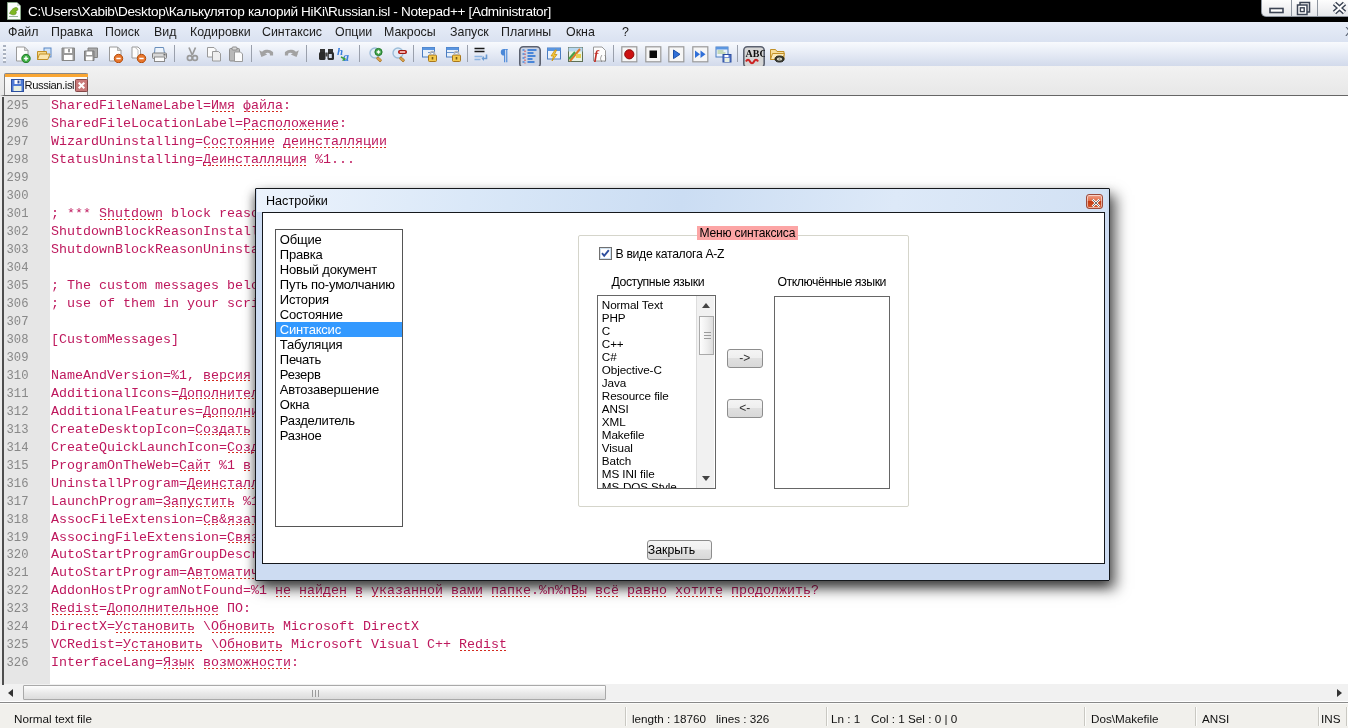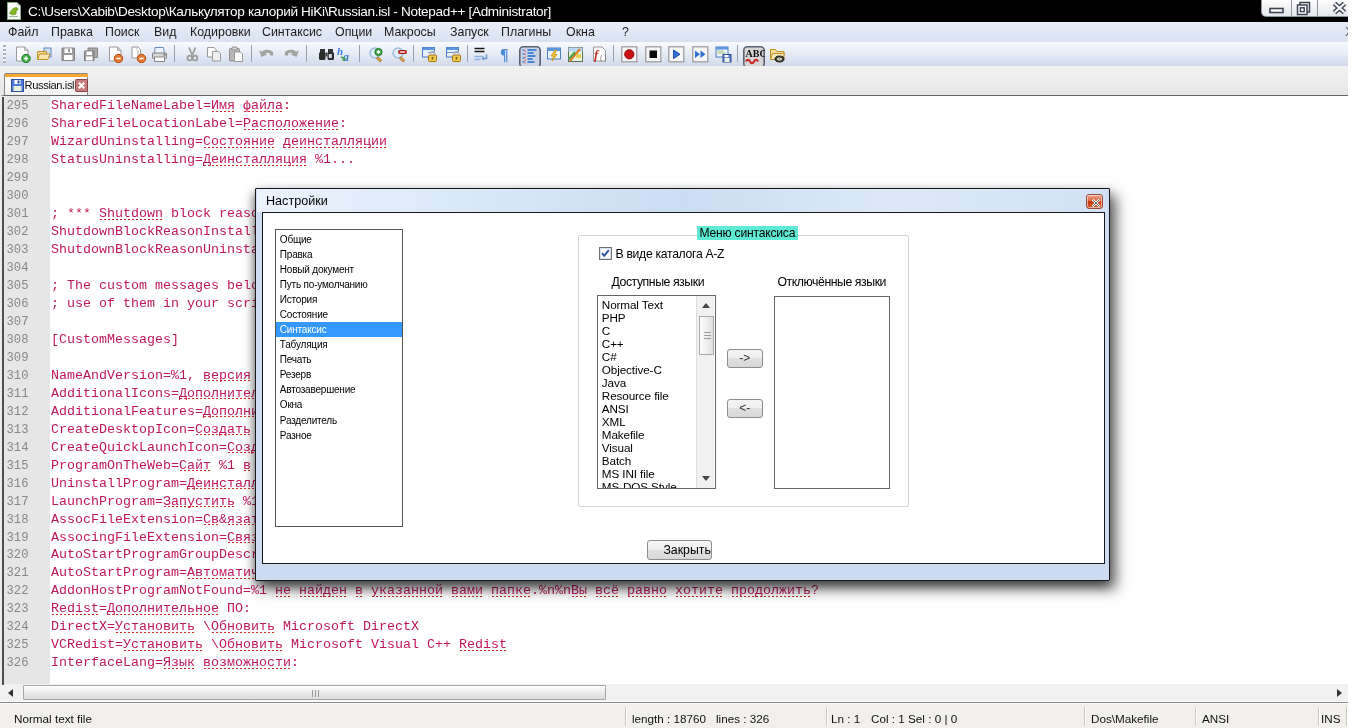--- a/index.html
+++ b/index.html
@@ -49,39 +49,39 @@
 
 #dlgshadow{position:absolute;left:256px;top:189px;width:854px;height:392px;box-shadow:5px 7px 13px 1px rgba(0,0,0,0.62),-3px 4px 9px rgba(0,0,0,0.38)}
 #dialog{position:absolute;left:255px;top:188px;width:855px;height:393px;background:#cddcf2;border:1.6px solid #15181c;border-radius:1px}
 #dlgtitle{position:absolute;left:1px;top:0;width:850px;height:23px;background:linear-gradient(100deg,#ecf3fc 0%,#dae8f8 25%,#cbddf3 50%,#dde9f8 75%,#d2e1f4 100%)}
 #dlgtitletxt{position:absolute;left:9px;top:5px;font-size:12.6px;color:#000}
 #dlgclose{position:absolute;left:830px;top:5px;width:17px;height:15px;border-radius:3px;border:1px solid #9b4a3c;background:linear-gradient(#f2a28c,#e06a44 45%,#c33b12 50%,#d55527);box-shadow:inset 0 0 0 1px rgba(255,255,255,0.55)}
 #dlgclose svg{position:absolute;left:3.5px;top:2.5px}
 #dlgclient{position:absolute;left:5.5px;top:23px;width:843px;height:352px;background:#fff;border:1.6px solid #15181c}
 
 #catlist{position:absolute;left:12.3px;top:15.8px;width:128px;height:298px;border:1px solid #555;background:#fff;overflow:hidden;padding-top:2px}
-.ci{height:15.07px;line-height:15.07px;font-size:10px;letter-spacing:-0.2px;color:#000;padding-left:4px;white-space:nowrap}
+.ci{height:15.07px;line-height:15.07px;font-size:13px;letter-spacing:-0.2px;color:#000;padding-left:4px;white-space:nowrap}
 .ci.sel{background:#3399ff;color:#fff}
 
 #grpbox{position:absolute;left:315.3px;top:21.8px;width:331.5px;height:272.6px;border:1px solid #d5d5cb;border-radius:2px}
-#grplabel{position:absolute;left:434px;top:12.5px;font-size:12.1px;letter-spacing:-0.2px;color:#000;background:#5eead4;padding:0 3px}
+#grplabel{position:absolute;left:434px;top:12.5px;font-size:12.1px;letter-spacing:-0.2px;color:#000;background:#fca5a5;padding:0 3px}
 #chkbox{position:absolute;left:336.8px;top:34px;width:13px;height:13px}
 #chklabel{position:absolute;left:353px;top:34.2px;font-size:12.2px;letter-spacing:-0.3px;color:#000}
 #lab-avail{position:absolute;left:349px;top:61.5px;font-size:12.3px;letter-spacing:-0.45px;color:#000}
 #lab-disabled{position:absolute;left:515px;top:61.5px;font-size:12.3px;letter-spacing:-0.45px;color:#000}
 #langlist{position:absolute;left:334.3px;top:81.8px;width:119px;height:194px;border:1px solid #666;background:#fff;overflow:hidden;padding-top:2px}
 .li{height:13px;line-height:13px;font-size:11.7px;letter-spacing:-0.1px;color:#000;padding-left:4px;white-space:nowrap}
 #langsb{position:absolute;left:433.5px;top:82.8px;width:18.2px;height:192px;background:#f1f1f1;border-left:1px solid #ddd}
 #lthumb{position:absolute;left:1.5px;top:20px;width:15px;height:39px;background:linear-gradient(90deg,#fdfdfd,#eee 55%,#ddd);border:1px solid #a9a9a9}
 #lgrip{position:absolute;left:4px;top:15px;width:7px;height:8px;background:repeating-linear-gradient(180deg,#9b9b9b 0 1px,transparent 1px 3px)}
 #rlist{position:absolute;left:511.7px;top:82.6px;width:115.5px;height:193px;border:1px solid #666;background:#fff}
 .dbtn{position:absolute;left:464.3px;width:36px;height:19px;background:linear-gradient(#f4f4f4,#efefef 45%,#e0e0e0 50%,#d8d8d8);border:1px solid #8d8d8d;border-radius:3px;font-size:12px;color:#333;text-align:center;line-height:17px}
 #btn-to{top:136.4px}
 #btn-from{top:186px}
-#btn-close{position:absolute;left:384.3px;top:326.8px;width:65px;height:20px;background:linear-gradient(#f5f5f5,#f0f0f0 45%,#e2e2e2 50%,#d8d8d8);border:1px solid #8d8d8d;border-radius:3px;font-size:12.3px;color:#000;text-align:right;line-height:18px}
+#btn-close{position:absolute;left:384.3px;top:326.8px;width:65px;height:20px;background:linear-gradient(#f5f5f5,#f0f0f0 45%,#e2e2e2 50%,#d8d8d8);border:1px solid #8d8d8d;border-radius:3px;font-size:12.3px;color:#000;text-align:left;line-height:18px}
 </style></head>
 <body>
 <div id="stage">
 <div id="titlebar">
  <svg id="appicon" width="20" height="20" viewBox="0 0 20 20">
         <path d="M3.5 1.5h9.5l3.5 3.5v13.5H3.5z" fill="#fbfdfb" stroke="#8aa88a" stroke-width="1"></path>
         <path d="M13 1.5l3.5 3.5H13z" fill="#d5e2d5"></path>
         <path d="M5.5 12.5c1-2.6 2.8-4.8 5-5.6 1.8-.7 3.1-.2 3.4 1 .2 1.2-1 2.2-2.4 2.4.9.4 1.2 1.5.5 2.4-.8 1.1-2.7 1.4-4.1.9z" fill="#7eb820" stroke="#55881a" stroke-width="0.6"></path>
         <path d="M5 15.5h9" stroke="#9ab89a" stroke-width="1"></path>
       </svg>

